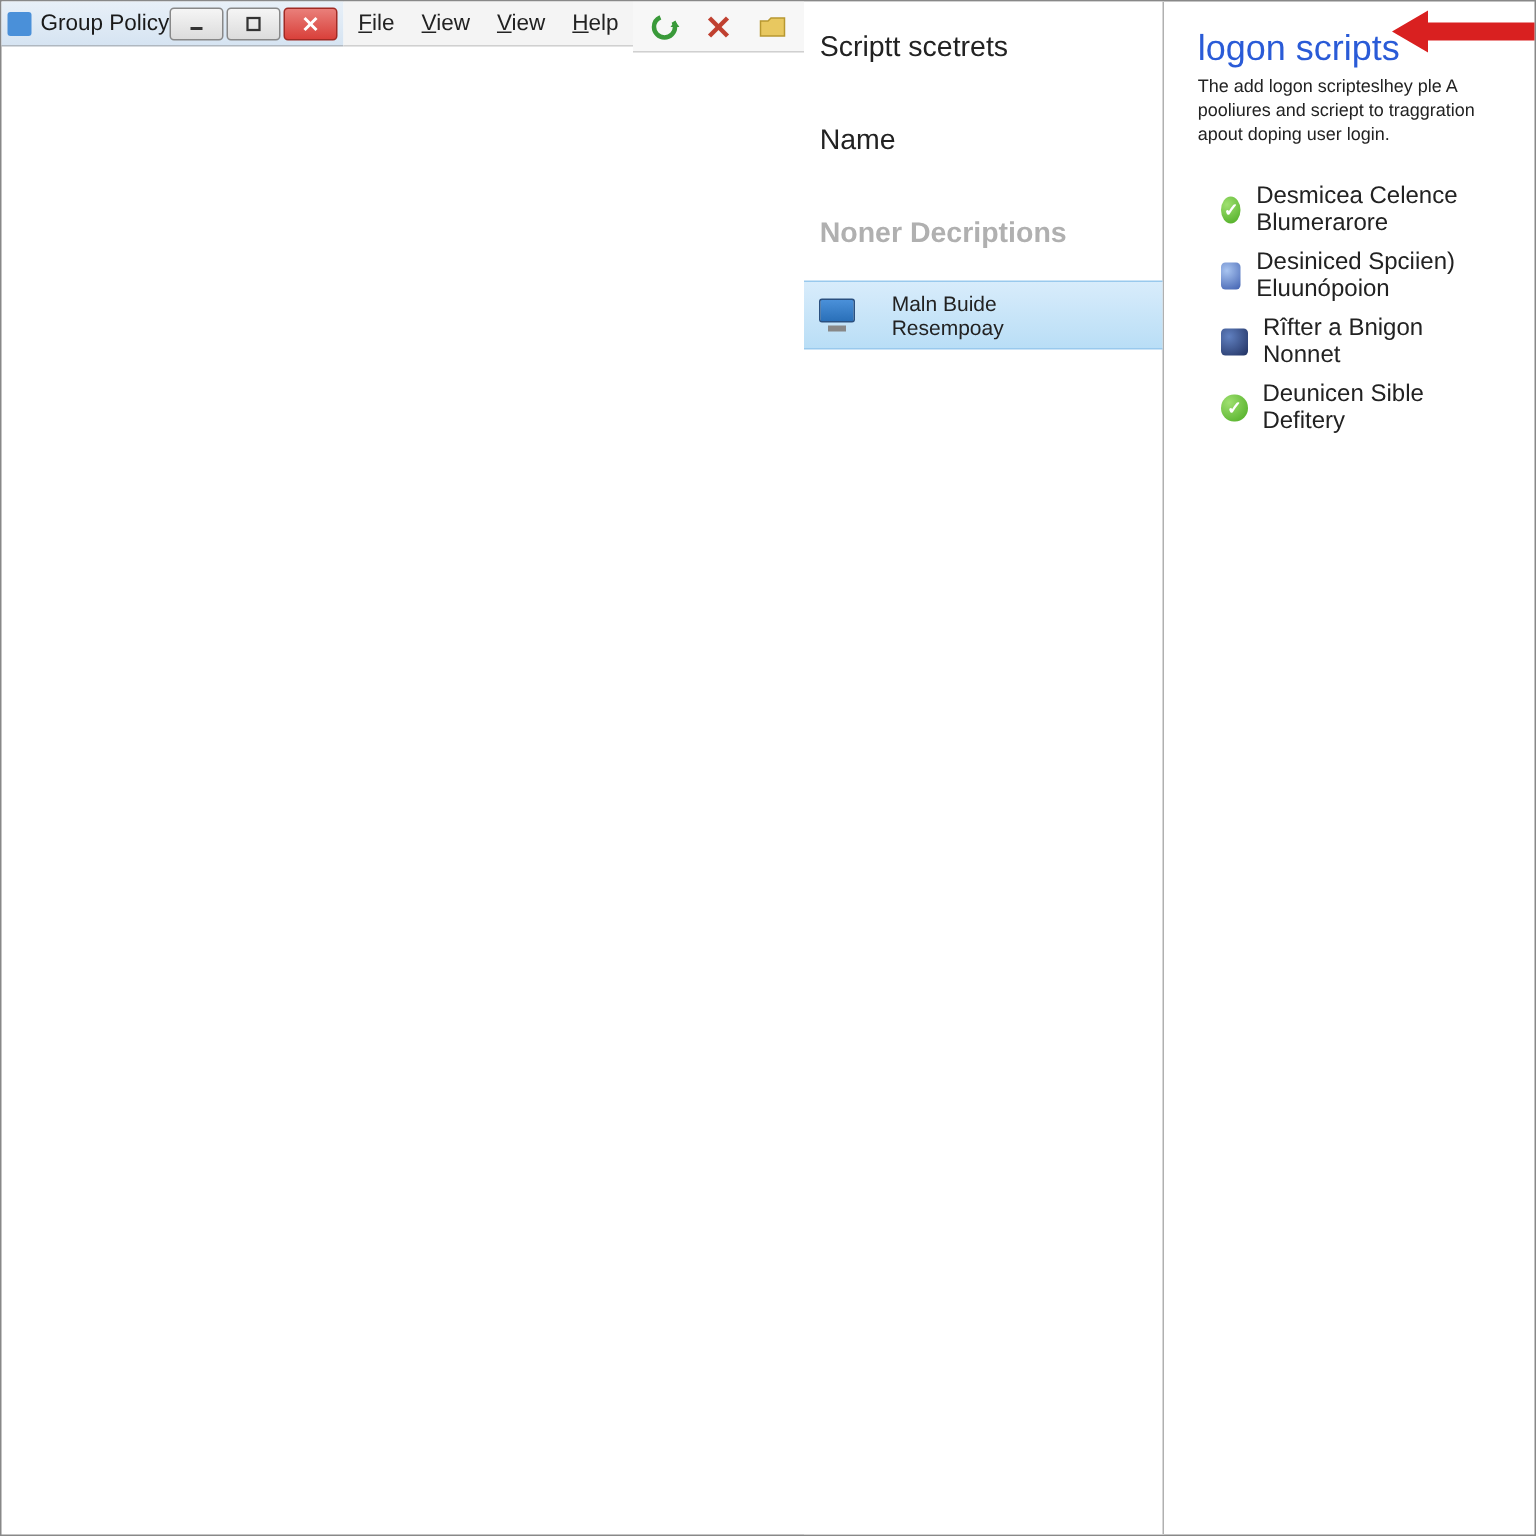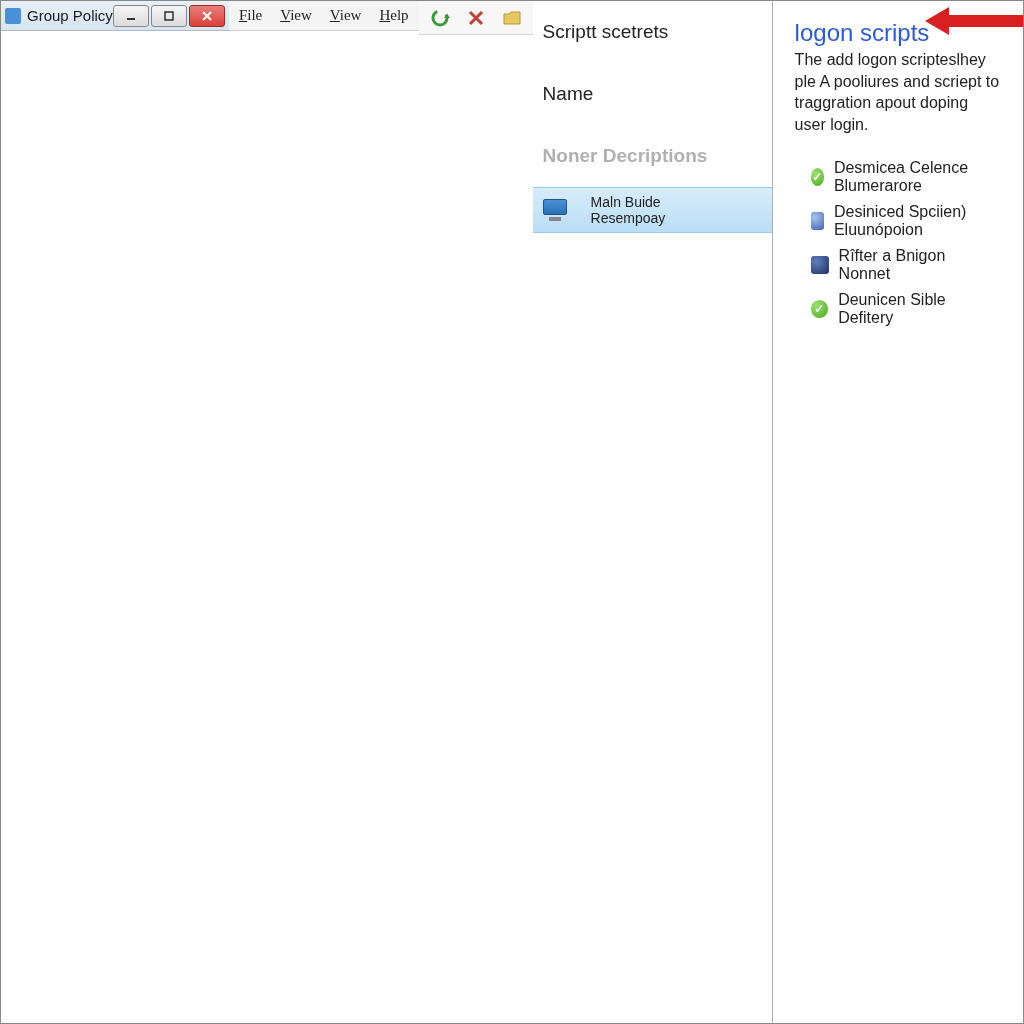--- a/index.html
+++ b/index.html
@@ -59,21 +59,20 @@
   border-color: #a02a24;
 }
 .menubar {
   height: 30px;
   background: #f4f4f4;
   display: flex;
   align-items: center;
   gap: 18px;
   padding: 0 10px;
   border-bottom: 1px solid #d0d0d0;
-  font-family: Liberation Serif, serif;
 }
 .menu-item {
   color: #222;
   font-size: 15px;
   cursor: default;
 }
 .menu-item .u { text-decoration: underline; }
 .toolbar {
   height: 34px;
   background: #f7f7f7;
@@ -172,21 +171,21 @@
   padding: 18px 22px;
   position: relative;
 }
 .content-title {
   color: #2a5bd7;
   font-size: 24px;
   margin-bottom: 2px;
 }
 .content-desc {
   color: #222;
-  font-size: 16px;
+  font-size: 12px;
   line-height: 1.35;
   max-width: 560px;
   margin-bottom: 20px;
 }
 .item-list {
   margin-left: 16px;
 }
 .list-row {
   display: flex;
   align-items: center;

